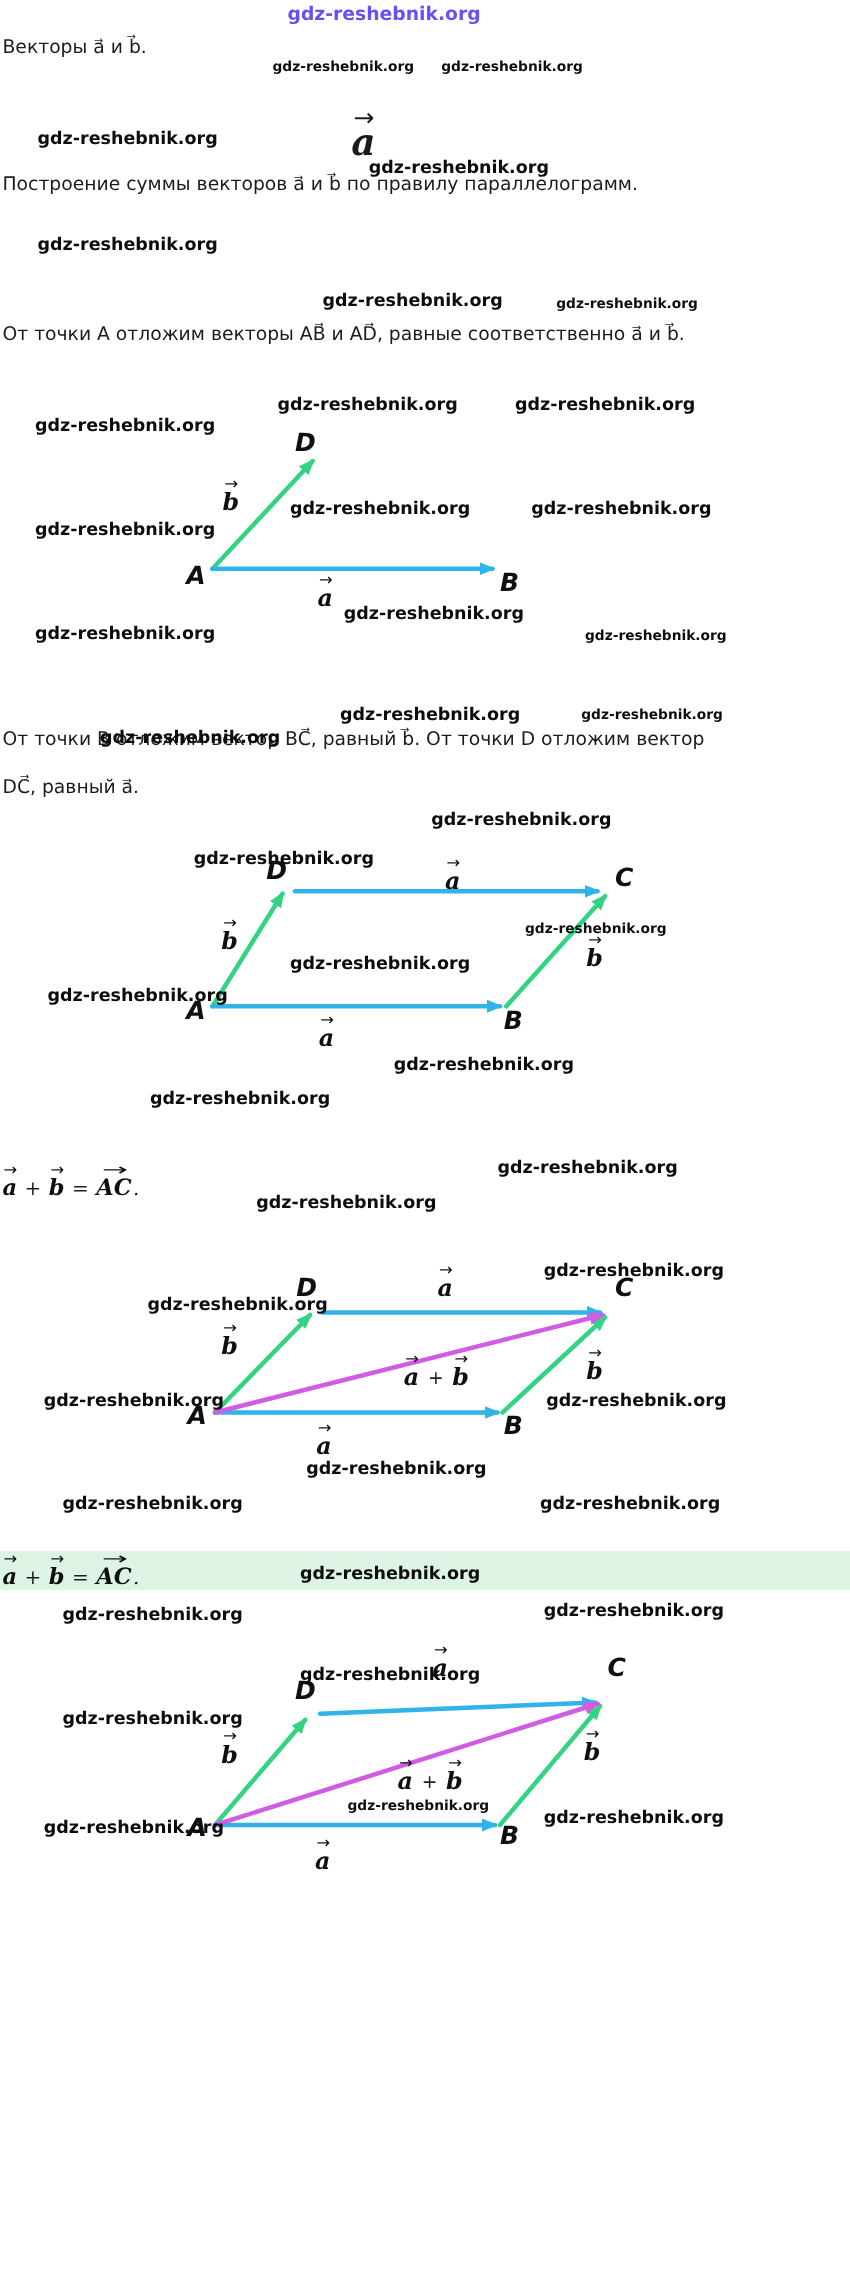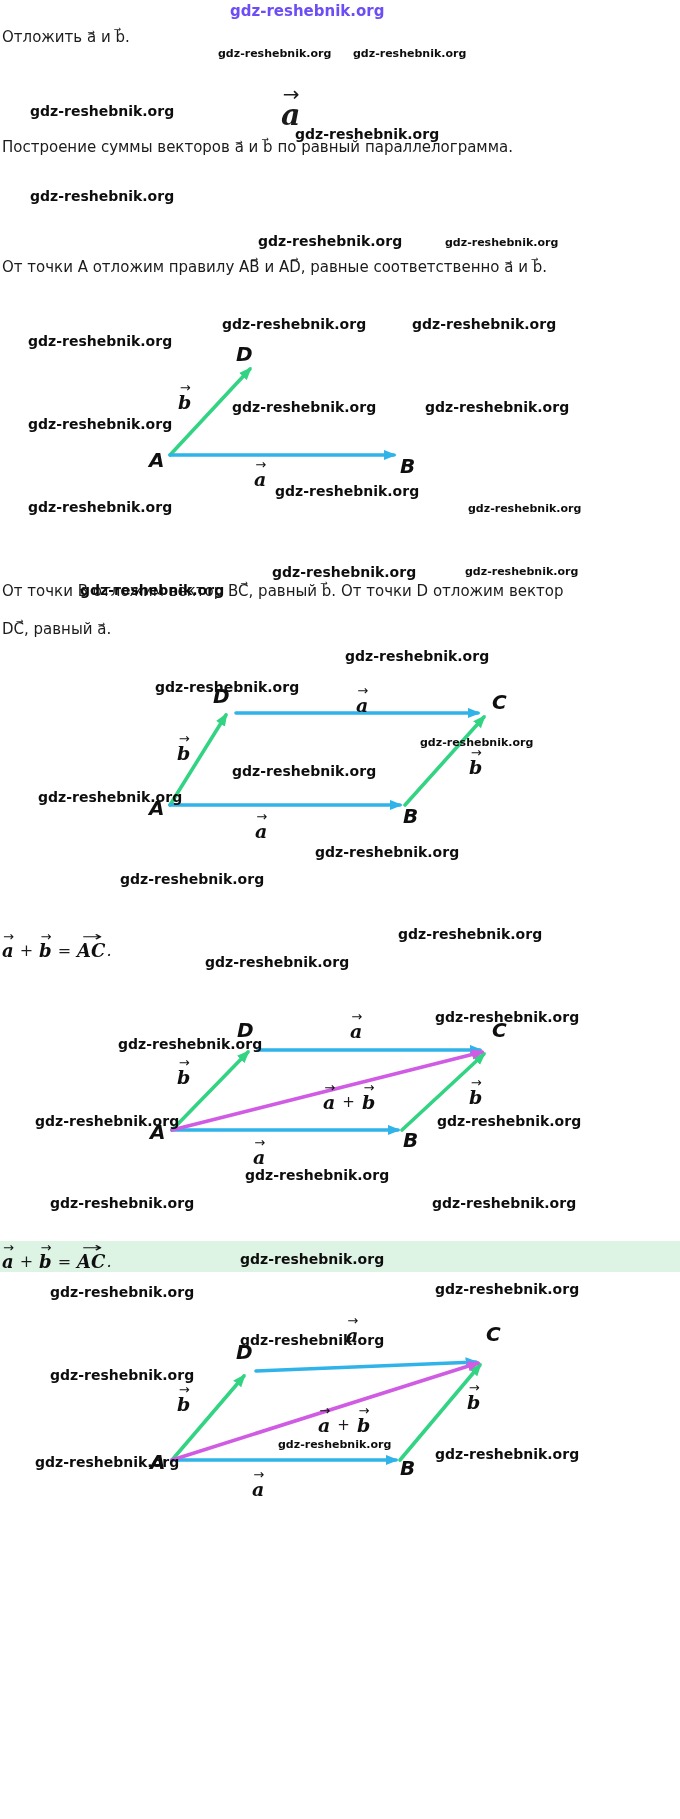--- a/index.html
+++ b/index.html
@@ -94,29 +94,29 @@
   <div class="wm" style="left:432px;top:1195px">gdz-reshebnik.org</div>
   <div class="wm" style="left:240px;top:1251px">gdz-reshebnik.org</div>
   <div class="wm" style="left:50px;top:1284px">gdz-reshebnik.org</div>
   <div class="wm" style="left:435px;top:1281px">gdz-reshebnik.org</div>
   <div class="wm" style="left:240px;top:1332px">gdz-reshebnik.org</div>
   <div class="wm" style="left:50px;top:1367px">gdz-reshebnik.org</div>
   <div class="wm sm" style="left:278px;top:1438px">gdz-reshebnik.org</div>
   <div class="wm" style="left:435px;top:1446px">gdz-reshebnik.org</div>
   <div class="wm" style="left:35px;top:1454px">gdz-reshebnik.org</div>
 
-  <div class="para tight" style="left:2px;top:26px">Отложить a⃗ и b⃗.</div>
+  <div class="para tight" style="left:2px;top:26px">Векторы a⃗ и b⃗.</div>
 
   <span class="bigvec" style="left:281px;top:88px">
     <span class="varrow">→</span>
     <span class="vletter">a</span>
   </span>
 
-  <div class="para tight" style="left:2px;top:136px">Построение суммы векторов a⃗ и b⃗ по равный параллелограмма.</div>
-  <div class="para tight" style="left:2px;top:256px;width:650px">От точки A отложим правилу AB⃗ и AD⃗, равные соответственно a⃗ и b⃗.</div>
+  <div class="para tight" style="left:2px;top:136px">Построение суммы векторов a⃗ и b⃗ по правилу параллелограмм.</div>
+  <div class="para tight" style="left:2px;top:256px;width:650px">От точки A отложим векторы AB⃗ и AD⃗, равные соответственно a⃗ и b⃗.</div>
   <div class="para two" style="left:2px;top:572px;width:580px">От точки B отложим вектор BC⃗, равный b⃗. От точки D отложим вектор DC⃗, равный a⃗.</div>
 
   <svg class="diag" style="left:140px;top:335px" width="300" height="150" viewBox="0 0 300 150">
     <defs>
       <marker id="mg1" viewBox="0 0 10 8" refX="8" refY="4" markerWidth="13" markerHeight="11" orient="auto" markerUnits="userSpaceOnUse">
           <path d="M0,0 L10,4 L0,8 Z" fill="#32d483"></path>
         </marker>
       <marker id="mc1" viewBox="0 0 10 8" refX="8" refY="4" markerWidth="13" markerHeight="11" orient="auto" markerUnits="userSpaceOnUse">
           <path d="M0,0 L10,4 L0,8 Z" fill="#2fb3e8"></path>
         </marker>

